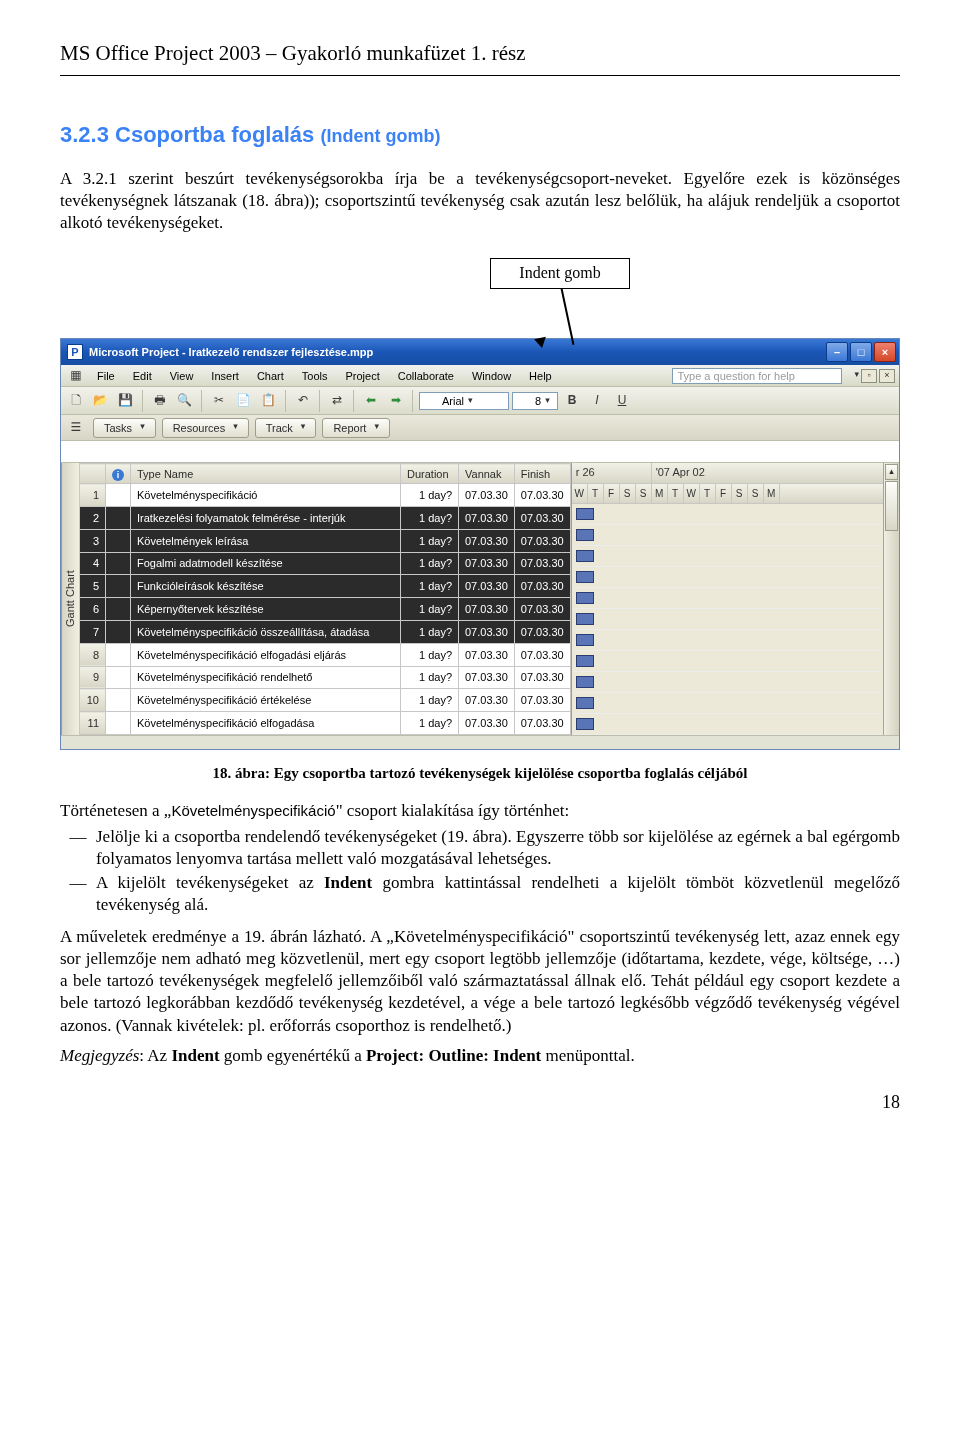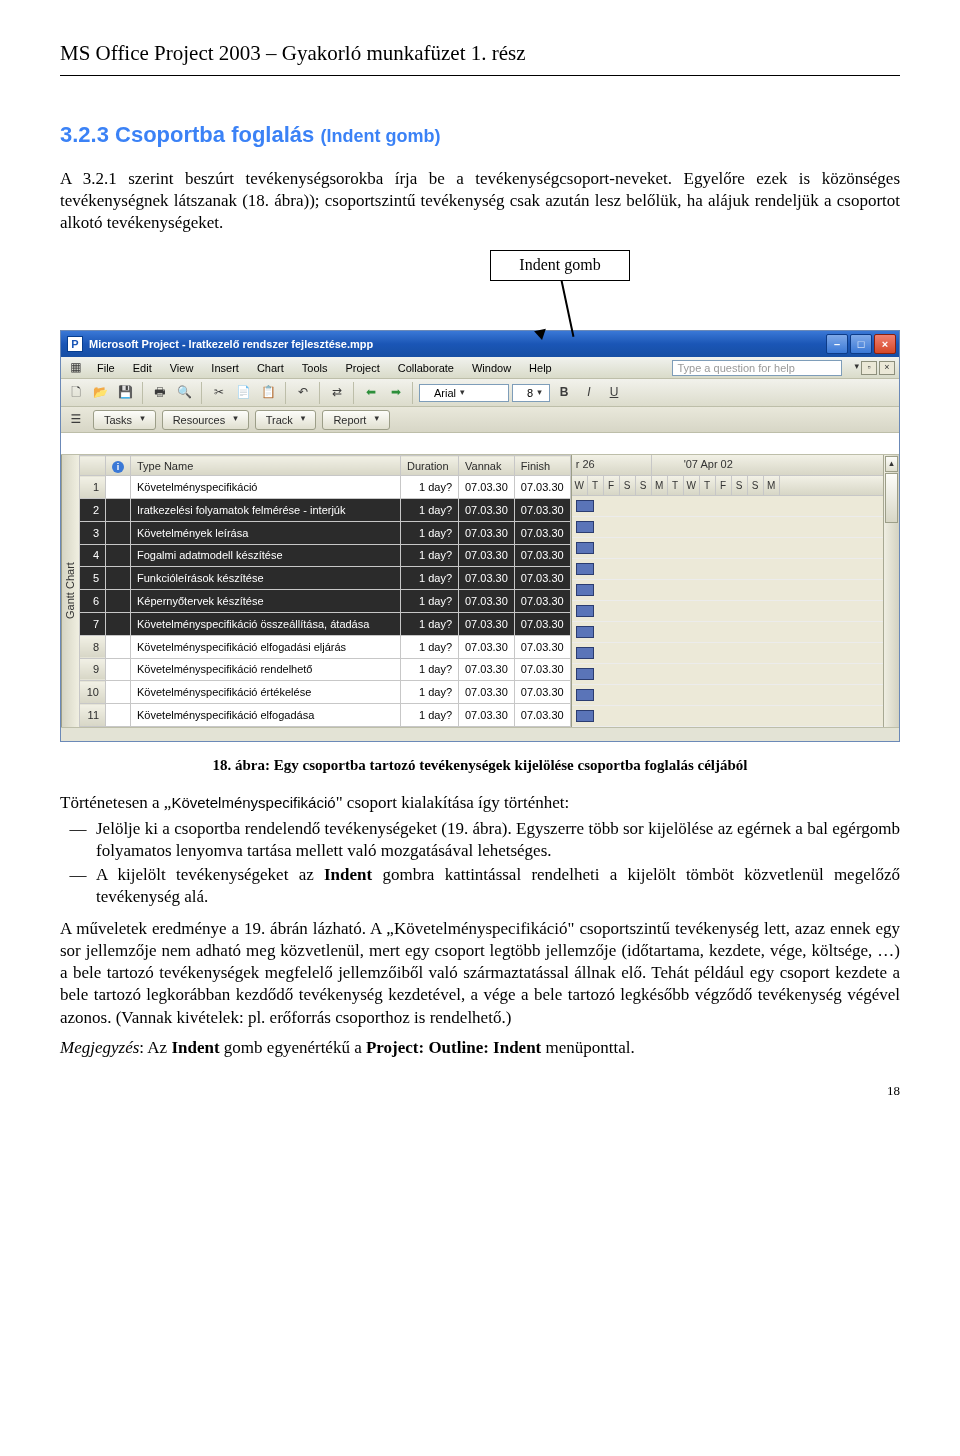--- a/index.html
+++ b/index.html
@@ -23,21 +23,21 @@
   }
   .section-title {
     font-size: 22px;
     color: #3b82f6;
     font-family: Arial, Helvetica, sans-serif;
     margin-bottom: 18px;
   }
   .section-title .paren {
     font-size: 18px;
   }
-  p.body-text { margin-bottom: 16px; text-align: justify; }
+  p.body-text { margin-bottom: 24px; text-align: justify; }
   .callout-wrap {
     position: relative;
     height: 60px;
     margin-top: 6px;
   }
   .callout-box {
     position: absolute;
     left: 430px;
     width: 140px;
     padding: 4px 8px;
@@ -141,21 +141,21 @@
   }
   .tb-btn {
     width: 22px; height: 22px;
     border: 1px solid transparent;
     display:inline-flex;align-items:center;justify-content:center;
     font-size:12px;color:#3b3b3b;
   }
   .tb-sep { width: 2px; height: 22px; border-left: 1px solid #bdbea9; margin: 0 2px;}
   .tb-field {
     height: 18px; border: 1px solid #7e9db9; background: #fff;
-    display:inline-flex;align-items:center;padding:0 14px;font-size:11px;color:#000;
+    display:inline-flex;align-items:center;padding:0 22px;font-size:11px;color:#000;
   }
   .tb-down { font-size:9px; color:#333; margin-left:4px; }
 
   .viewbar {
     height: 26px;
     background: linear-gradient(#e9e8db,#d7d6c6);
     border-bottom: 1px solid #bdbea9;
     display:flex;align-items:center;gap:6px;padding:0 4px;
   }
   .view-btn {
@@ -210,21 +210,20 @@
 
   .gantt {
     flex:1;
     border-left:1px solid #9c9e88;
   }
   .gantt-head {
     display:flex;
     background: linear-gradient(#f2f1e6,#d7d6c6);
     border-bottom:1px solid #c7c7c7;
     height:21px;
-    gap:28px;
   }
   .gantt-head2 {
     display:flex;
     background: linear-gradient(#f2f1e6,#d7d6c6);
     border-bottom:1px solid #c7c7c7;
     height:20px;
     font-size:10px;
   }
   .gcol {
     border-right:1px solid #c7c7c7;
@@ -254,21 +253,21 @@
 
   
   .caption { font-weight:bold; text-align:center; margin: 14px 0 16px 0; font-size:15px;}
   p.body { text-align: justify; margin-bottom: 4px;}
   .indent-list { margin: 4px 0 10px 0; }
   .indent-list div { display:flex; text-align:justify; margin-bottom:2px; }
   .indent-list .dash { flex: 0 0 36px; text-align:center;}
   .indent-list .txt { flex:1; }
   em.it { font-style: italic; }
   b.hb { font-weight: bold; }
-  .pagenum { text-align:right; margin-top:24px; font-size:13px;}
+  .pagenum { text-align:right; margin-top:24px; font-size:18px;}
   .info-icon{display:inline-block;width:12px;height:12px;border-radius:50%;background:#3a78d6;color:#fff;text-align:center;line-height:12px;font-size:9px;font-weight:bold;}
   .scroll-right{position:absolute;right:0;top:0;bottom:0;width:16px;background:linear-gradient(to right,#efeee2,#d3d2c1);border-left:1px solid #a7a893;}
   .scroll-btn{height:16px;border:1px solid #9c9e88;background:linear-gradient(#fdfdfa,#e0dfcf);margin:1px;display:flex;align-items:center;justify-content:center;font-size:9px;color:#333;}
   .scroll-thumb{margin:1px;height:50px;border:1px solid #9c9e88;background:linear-gradient(#fdfdfa,#d8d7c6);}
 </style>
 </head>
 <body>
 
 <div class="page-header">MS Office Project 2003 – Gyakorló munkafüzet 1. rész</div>
 <hr class="header-rule">

